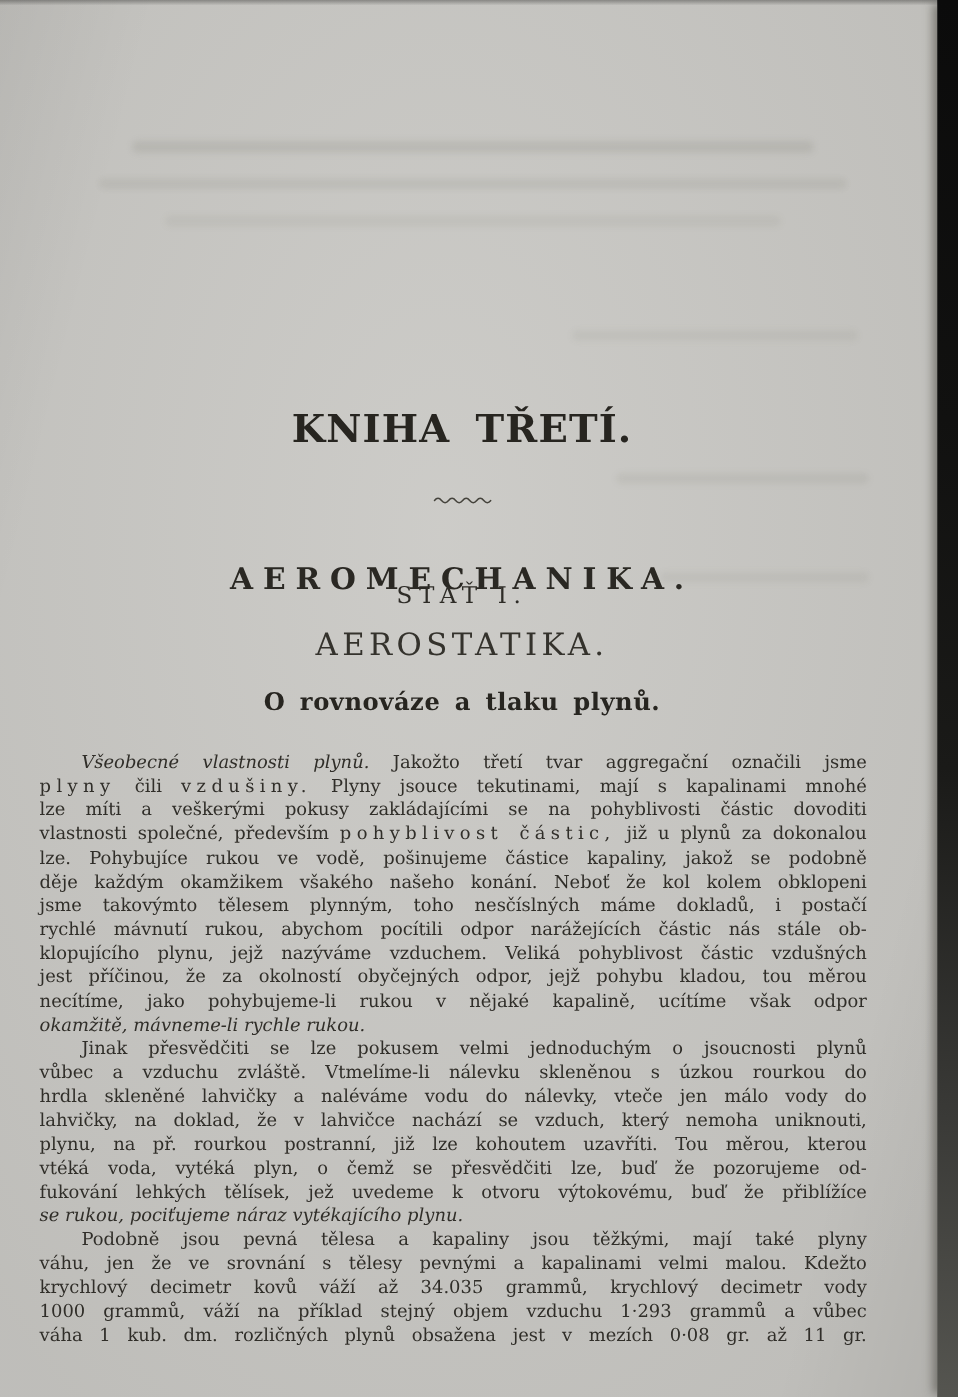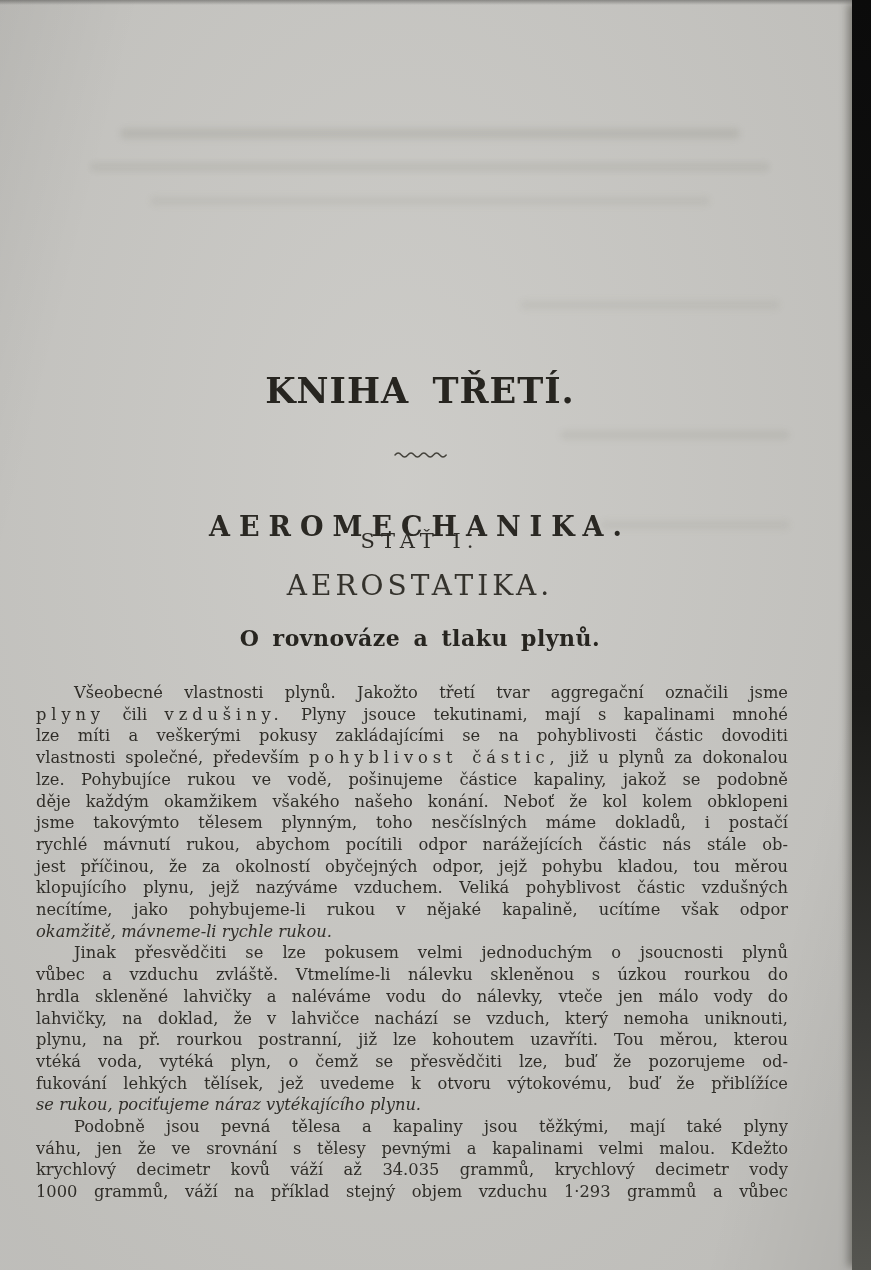--- a/index.html
+++ b/index.html
@@ -36,21 +36,21 @@
   .subheading    { top: 625px; font-size: 22px; font-weight: bold; letter-spacing: 0.5px; word-spacing: 5px; color: #272520; }
   .squiggle-svg { display: inline-block; vertical-align: middle; }
   .body-text {
     position: absolute; top: 682px; left: 36px; width: 752px;
     font-size: 16.3px; line-height: 21.7px;
     color: #302e29;
   }
   .line { text-align: justify; text-align-last: justify; white-space: normal; }
   .line.last { text-align-last: left; font-style: italic; }
   .line.indent { text-indent: 38px; }
-  .it { }
+  .it { font-style: italic; }
   .sp { letter-spacing: 0.30em; }
 </style>
 </head>
 <body>
 
 <div class="scan">
   <div class="top-edge"></div>
 
   <div class="smudge" style="top:128px; left:120px; width:620px; height:11px;"></div>
   <div class="smudge" style="top:162px; left:90px;  width:680px; height:10px; opacity:.8;"></div>
@@ -74,32 +74,33 @@
 
   <div class="body-text">
       <div class="line indent"><span class="it">Všeobecné vlastnosti plynů.</span><span> Jakožto třetí tvar aggregační označili jsme</span></div>
       <div class="line"><span class="sp">plyny</span><span> čili </span><span class="sp">vzdušiny.</span><span> Plyny jsouce tekutinami, mají s kapalinami mnohé</span></div>
       <div class="line"><span>lze míti a veškerými pokusy zakládajícími se na pohyblivosti částic dovoditi</span></div>
       <div class="line"><span>vlastnosti společné, především </span><span class="sp">pohyblivost částic,</span><span> již u plynů za dokonalou</span></div>
       <div class="line"><span>lze. Pohybujíce rukou ve vodě, pošinujeme částice kapaliny, jakož se podobně</span></div>
       <div class="line"><span>děje každým okamžikem všakého našeho konání. Neboť že kol kolem obklopeni</span></div>
       <div class="line"><span>jsme takovýmto tělesem plynným, toho nesčíslných máme dokladů, i postačí</span></div>
       <div class="line"><span>rychlé mávnutí rukou, abychom pocítili odpor narážejících částic nás stále ob-</span></div>
+      <div class="line"><span>klopujícího plynu, jejž nazýváme vzduchem. Veliká pohyblivost částic vzdušných</span></div>
       <div class="line"><span>jest příčinou, že za okolností obyčejných odpor, jejž pohybu kladou, tou měrou</span></div>
-      <div class="line"><span>klopujícího plynu, jejž nazýváme vzduchem. Veliká pohyblivost částic vzdušných</span></div>
       <div class="line"><span>necítíme, jako pohybujeme-li rukou v nějaké kapalině, ucítíme však odpor</span></div>
       <div class="line last"><span>okamžitě, mávneme-li rychle rukou.</span></div>
       <div class="line indent"><span>Jinak přesvědčiti se lze pokusem velmi jednoduchým o jsoucnosti plynů</span></div>
       <div class="line"><span>vůbec a vzduchu zvláště. Vtmelíme-li nálevku skleněnou s úzkou rourkou do</span></div>
       <div class="line"><span>hrdla skleněné lahvičky a naléváme vodu do nálevky, vteče jen málo vody do</span></div>
       <div class="line"><span>lahvičky, na doklad, že v lahvičce nachází se vzduch, který nemoha uniknouti,</span></div>
       <div class="line"><span>plynu, na př. rourkou postranní, již lze kohoutem uzavříti. Tou měrou, kterou</span></div>
       <div class="line"><span>vtéká voda, vytéká plyn, o čemž se přesvědčiti lze, buď že pozorujeme od-</span></div>
       <div class="line"><span>fukování lehkých tělísek, jež uvedeme k otvoru výtokovému, buď že přiblížíce</span></div>
       <div class="line last"><span>se rukou, pociťujeme náraz vytékajícího plynu.</span></div>
       <div class="line indent"><span>Podobně jsou pevná tělesa a kapaliny jsou těžkými, mají také plyny</span></div>
       <div class="line"><span>váhu, jen že ve srovnání s tělesy pevnými a kapalinami velmi malou. Kdežto</span></div>
       <div class="line"><span>krychlový decimetr kovů váží až 34.035 grammů, krychlový decimetr vody</span></div>
       <div class="line"><span>1000 grammů, váží na příklad stejný objem vzduchu 1·293 grammů a vůbec</span></div>
+      <div class="line"><span>váha 1 kub. dm. rozličných plynů obsažena jest v mezích 0·08 gr. až 11 gr.</span></div>
     </div>
 
   <div class="edge-band"></div>
 </div>
 
 </body></html>

